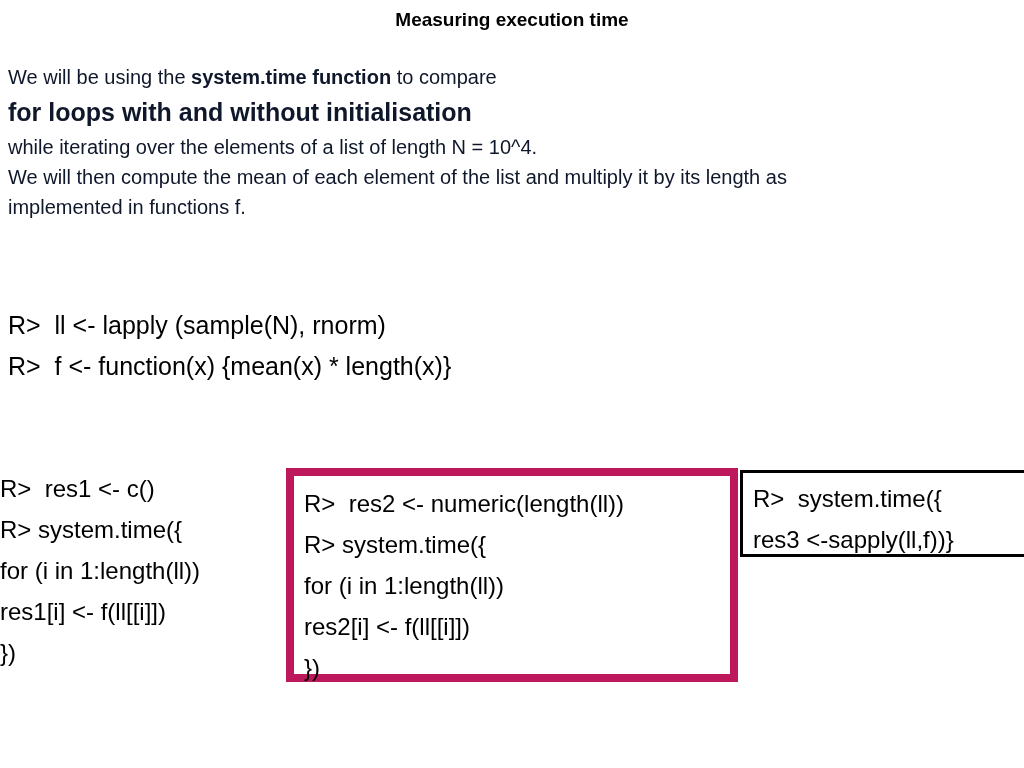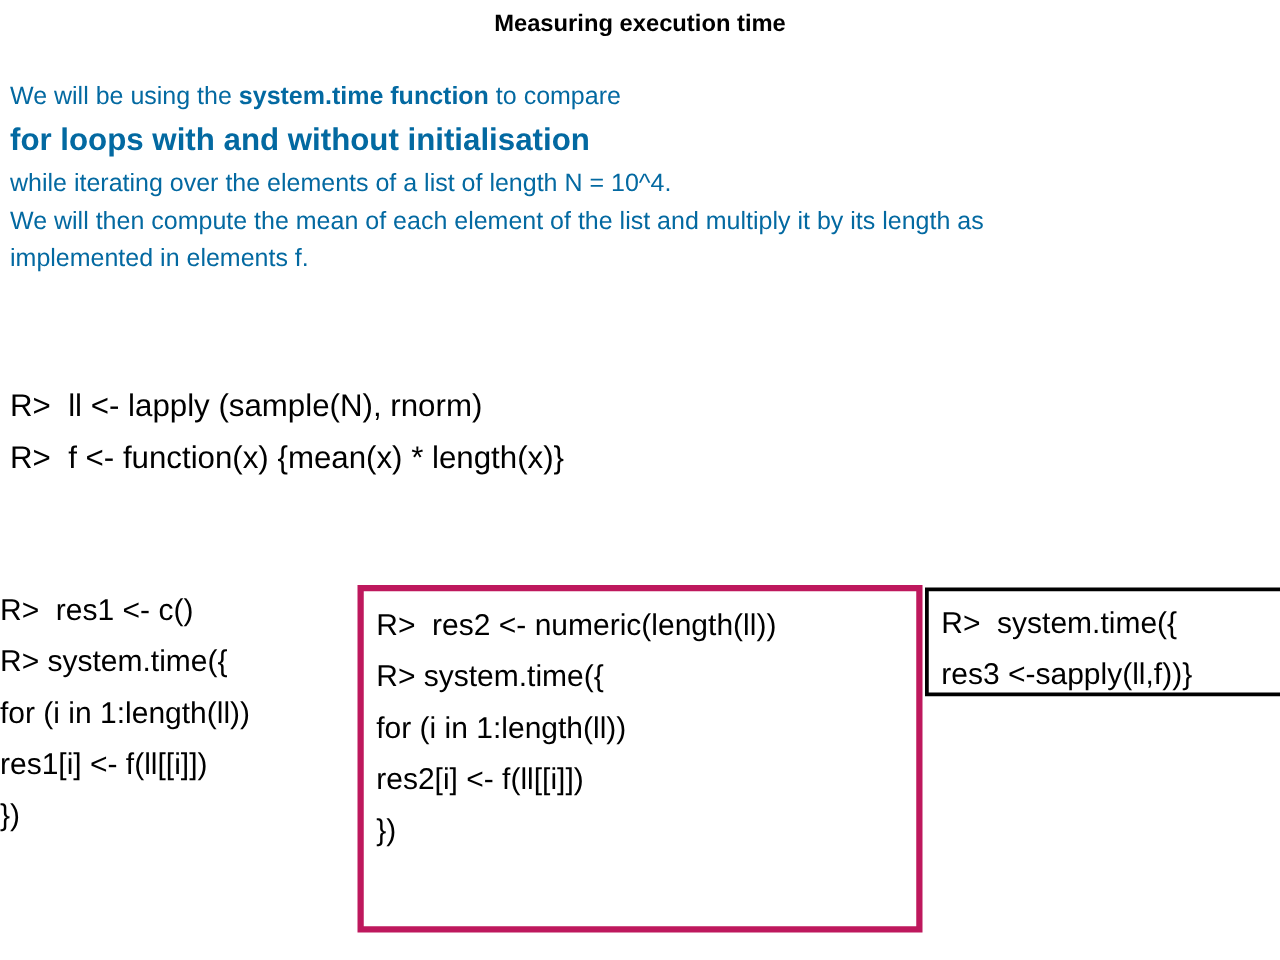--- a/index.html
+++ b/index.html
@@ -40,21 +40,21 @@
   
   .intro {
     position: absolute;
     left: 8px;
     top: 62px;
     width: 990px;
   }
   .intro .line {
     display: block;
     white-space: nowrap;
-    color: #0369a1;
+    color: #0f172a;
   }
   .line-normal {
     font-size: 20px;
     line-height: 30px;
     font-weight: normal;
   }
   .line-big-bold {
     font-size: 25px;
     line-height: 40px;
     font-weight: bold;
@@ -98,22 +98,22 @@
     left: 0;
     top: 468px;
   }
 
   
   .box-middle {
     position: absolute;
     left: 286px;
     top: 468px;
     width: 452px;
-    height: 278px;
-    border: 5px solid #be185d;
+    height: 214px;
+    border: 8px solid #be185d;
     box-sizing: border-box;
     background: #ffffff;
   }
   .col-middle {
     left: 10px;
     top: 7px;
     position: absolute;
   }
 
   
@@ -144,21 +144,21 @@
 
     <span class="line line-normal"><span>We will be using the </span><span class="b">system.time function</span><span> to compare</span></span>
 
     <span class="line line-big-bold">for loops with and without initialisation</span>
 
 
     <span class="line line-normal">while iterating over the elements of a list of length N = 10^4.</span>
 
     <span class="line line-normal">We will then compute the mean of each element of the list and multiply it by its length as</span>
 
-    <span class="line line-normal">implemented in elements f.</span>
+    <span class="line line-normal">implemented in functions f.</span>
   </div>
 
   <div class="code-main">
     <span class="cline">R&gt;  ll &lt;- lapply (sample(N), rnorm)</span>
     <span class="cline">R&gt;  f &lt;- function(x) {mean(x) * length(x)}</span>
   </div>
 
   <div class="code-col col-left">
     <span class="cline">R&gt;  res1 &lt;- c()</span>
     <span class="cline">R&gt; system.time({</span>

